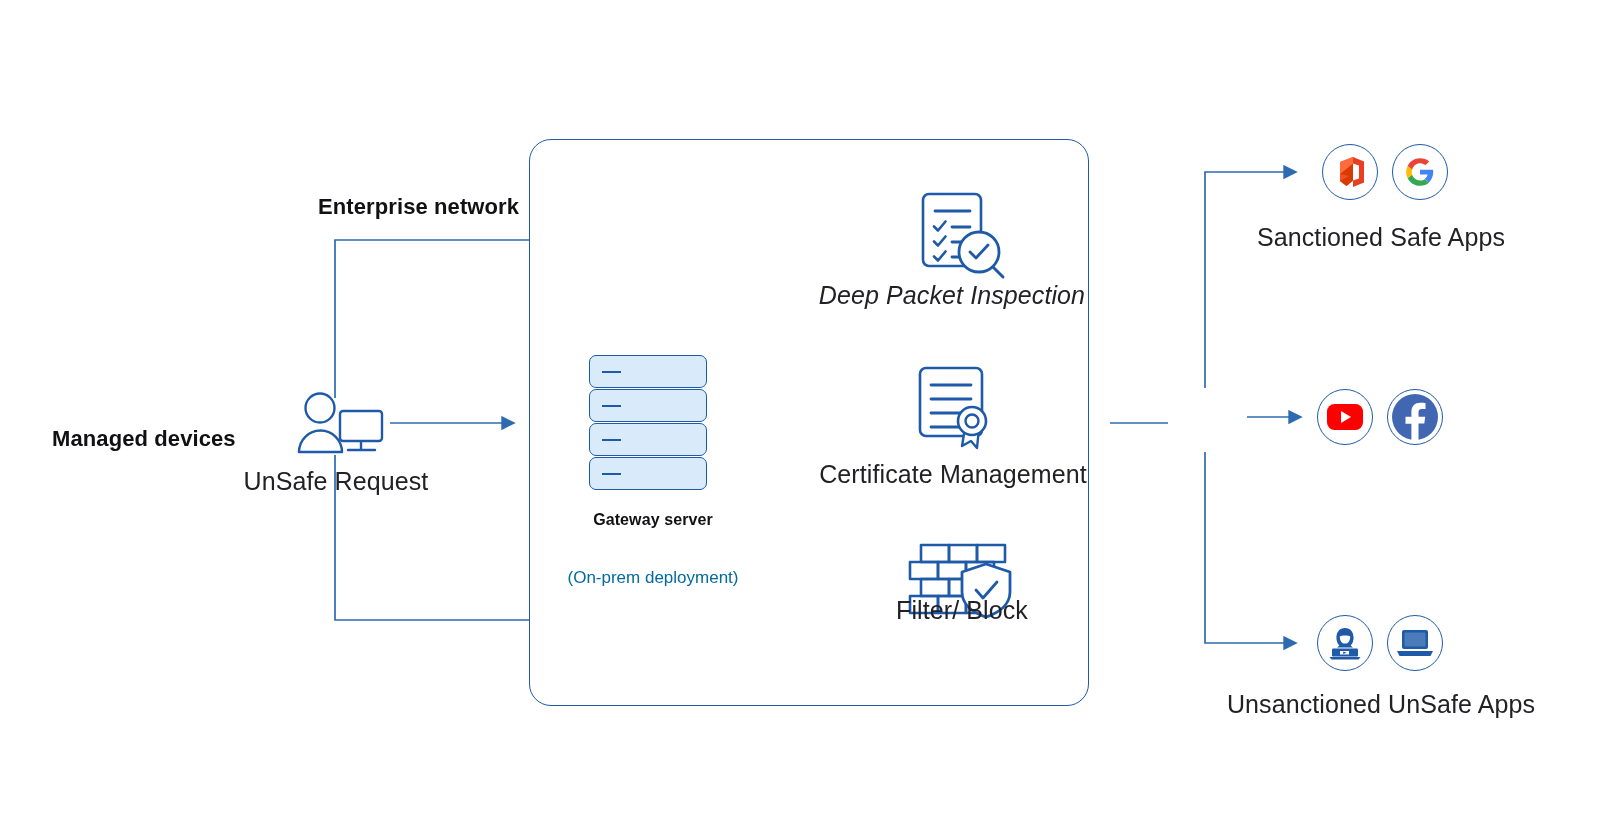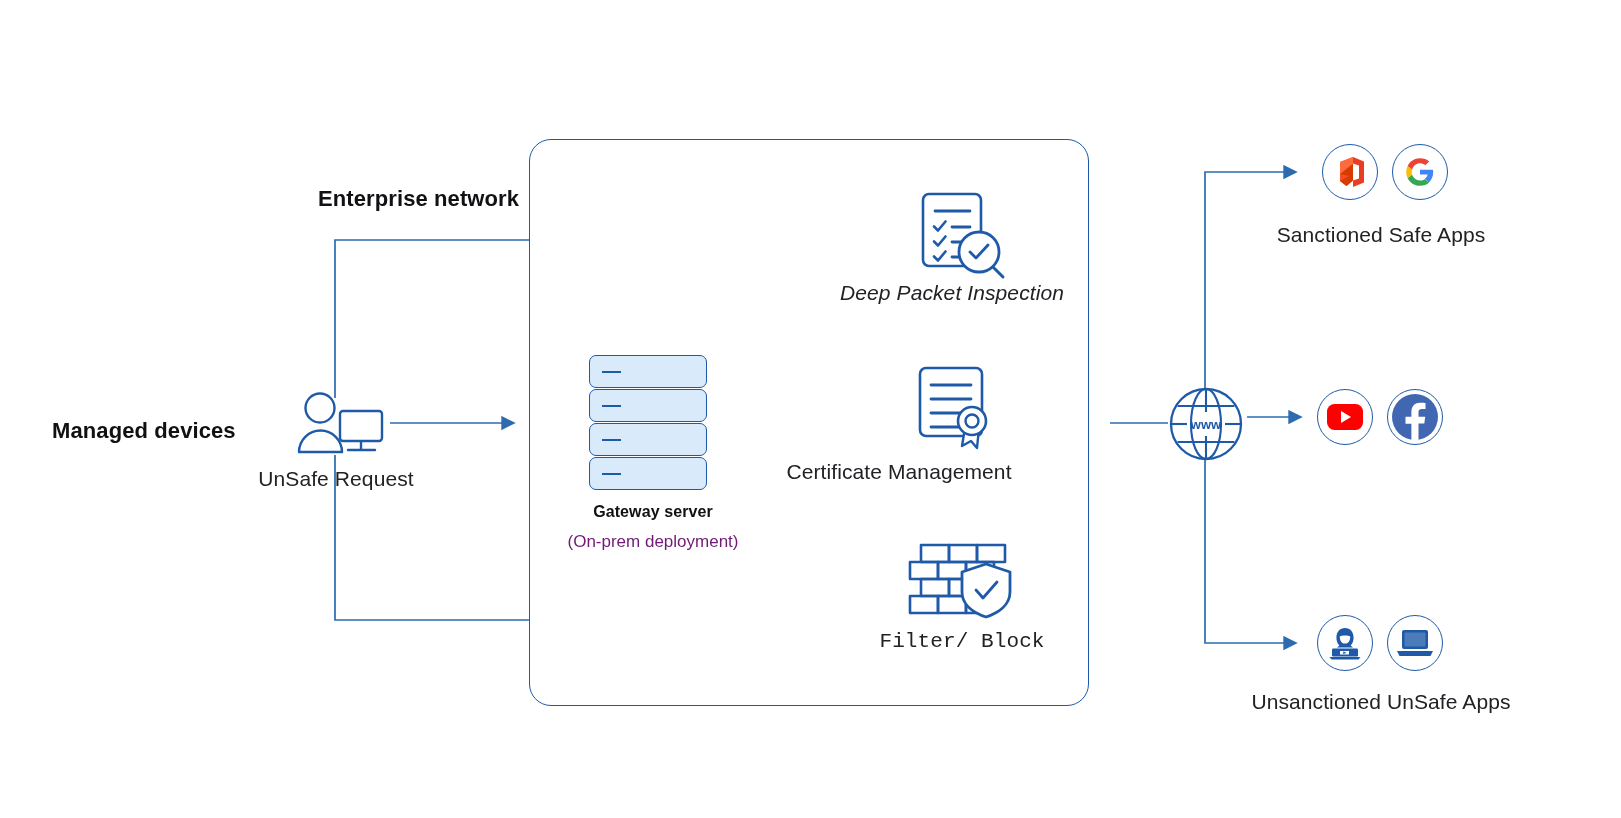--- a/index.html
+++ b/index.html
@@ -9,38 +9,40 @@
     color:#1a1a1a;
     overflow:hidden;
     position:relative;
   }
   #stage{position:absolute;left:0;top:0;width:1621px;height:818px;}
   .abs{position:absolute;}
 
   
   .lbl{
     position:absolute;
-    font-size:21px;
+    font-size:25px;
     color:#222226;
     white-space:nowrap;
     letter-spacing:.1px;
   }
   .lbl-bold{
     position:absolute;
     font-size:22px;
     font-weight:700;
     color:#111114;
     white-space:nowrap;
     letter-spacing:.1px;
+    margin-top:8px;
   }
   .lbl-sub{
     position:absolute;
     font-size:17px;
-    color:#701a75;
+    color:#0369a1;
     white-space:nowrap;
+    margin-top:36px;
   }
   .center{transform:translateX(-50%);}
 
   
   #enterprise-box{
     left:529px;top:139px;width:560px;height:567px;
     border:1.6px solid #1e5aa8;
     border-radius:22px;
     background:#ffffff;
     box-sizing:border-box;
@@ -160,21 +162,21 @@
       <path d="M16,33 L56,33" stroke="#1e5aa8" stroke-width="2.8" stroke-linecap="round"></path>
       <path d="M16,47 L56,47" stroke="#1e5aa8" stroke-width="2.8" stroke-linecap="round"></path>
       <path d="M16,61 L48,61" stroke="#1e5aa8" stroke-width="2.8" stroke-linecap="round"></path>
 
       <path d="M50,62 L47,80 L56,75 L62,82 L64,62 Z" fill="#fff" stroke="#1e5aa8" stroke-width="2.4" stroke-linejoin="round"></path>
 
       <circle cx="57" cy="55" r="14" fill="#fff" stroke="#1e5aa8" stroke-width="2.6"></circle>
       <circle cx="57" cy="55" r="6.5" fill="#fff" stroke="#1e5aa8" stroke-width="2.4"></circle>
     </svg>
   </div>
-  <div class="lbl center" style="left:899px;top:460px;">Certificate Management</div>
+  <div class="lbl center" style="left:953px;top:460px;">Certificate Management</div>
 
   <div class="abs" style="left:918px;top:542px;">
     <svg width="92" height="76" viewBox="0 0 92 76">
       <g fill="none" stroke="#1e5aa8" stroke-width="2.6" stroke-linejoin="round">
 
         <rect x="3" y="3" width="28" height="17"></rect>
         <rect x="31" y="3" width="28" height="17"></rect>
         <rect x="59" y="3" width="28" height="17"></rect>
 
         <rect x="-8" y="20" width="28" height="17"></rect>
@@ -187,35 +189,22 @@
 
         <rect x="-8" y="54" width="28" height="17"></rect>
         <rect x="20" y="54" width="28" height="17"></rect>
         <rect x="48" y="54" width="28" height="17"></rect>
       </g>
 
       <path d="M68,22 L92,30 L92,50 C92,63 80,71 68,75 C56,71 44,63 44,50 L44,30 Z" fill="#ffffff" stroke="#1e5aa8" stroke-width="2.8" stroke-linejoin="round"></path>
       <path d="M58,48 l7,8 l14,-16" fill="none" stroke="#1e5aa8" stroke-width="2.8" stroke-linecap="round" stroke-linejoin="round"></path>
     </svg>
   </div>
-  <div class="lbl center" style="left:962px;top:630px;font-family:Liberation Mono, monospace;">Filter/ Block</div>
-
-  <div class="abs" style="left:1168px;top:386px;">
-    <svg width="76" height="76" viewBox="0 0 76 76">
-      <circle cx="38" cy="38" r="35" fill="#fff" stroke="#1e5aa8" stroke-width="2.3"></circle>
-      <ellipse cx="38" cy="38" rx="15" ry="35" fill="none" stroke="#1e5aa8" stroke-width="2.1"></ellipse>
-      <path d="M38,3 L38,26" stroke="#1e5aa8" stroke-width="2.1"></path>
-      <path d="M38,50 L38,73" stroke="#1e5aa8" stroke-width="2.1"></path>
-      <path d="M3,38 L19,38" stroke="#1e5aa8" stroke-width="2.1"></path>
-      <path d="M57,38 L73,38" stroke="#1e5aa8" stroke-width="2.1"></path>
-      <path d="M9.5,20 L66.5,20" stroke="#1e5aa8" stroke-width="2.1"></path>
-      <path d="M9.5,56 L66.5,56" stroke="#1e5aa8" stroke-width="2.1"></path>
-      <text x="38" y="43" text-anchor="middle" font-family="'Liberation Sans', sans-serif" font-size="13" font-weight="700" fill="#1e5aa8">www</text>
-    </svg>
-  </div>
+  <div class="lbl center" style="left:962px;top:596px;">Filter/ Block</div>
+
 
   <div class="appcirc" style="left:1322px;top:144px;">
     <svg width="34" height="34" viewBox="0 0 34 34">
       <path d="M20,2 L31,6.5 L31,27.5 L20,32 L20,25.5 L26,23.5 L26,10.5 L20,8.5 Z" fill="#ea3e23"></path>
       <path d="M20,2 L7,7 L7,26 L13.5,31 L20,25.5 L20,8.5 Z" fill="#f25022"></path>
       <path d="M20,8.5 L20,25.5 L13.5,31 L7,26 L16,21 L7,19 L20,8.5 Z" fill="#d83b01"></path>
       <path d="M20,2 L20,8.5 L7,19 L7,7 Z" fill="#ff6b3d"></path>
     </svg>
   </div>
   <div class="appcirc" style="left:1392px;top:144px;">

